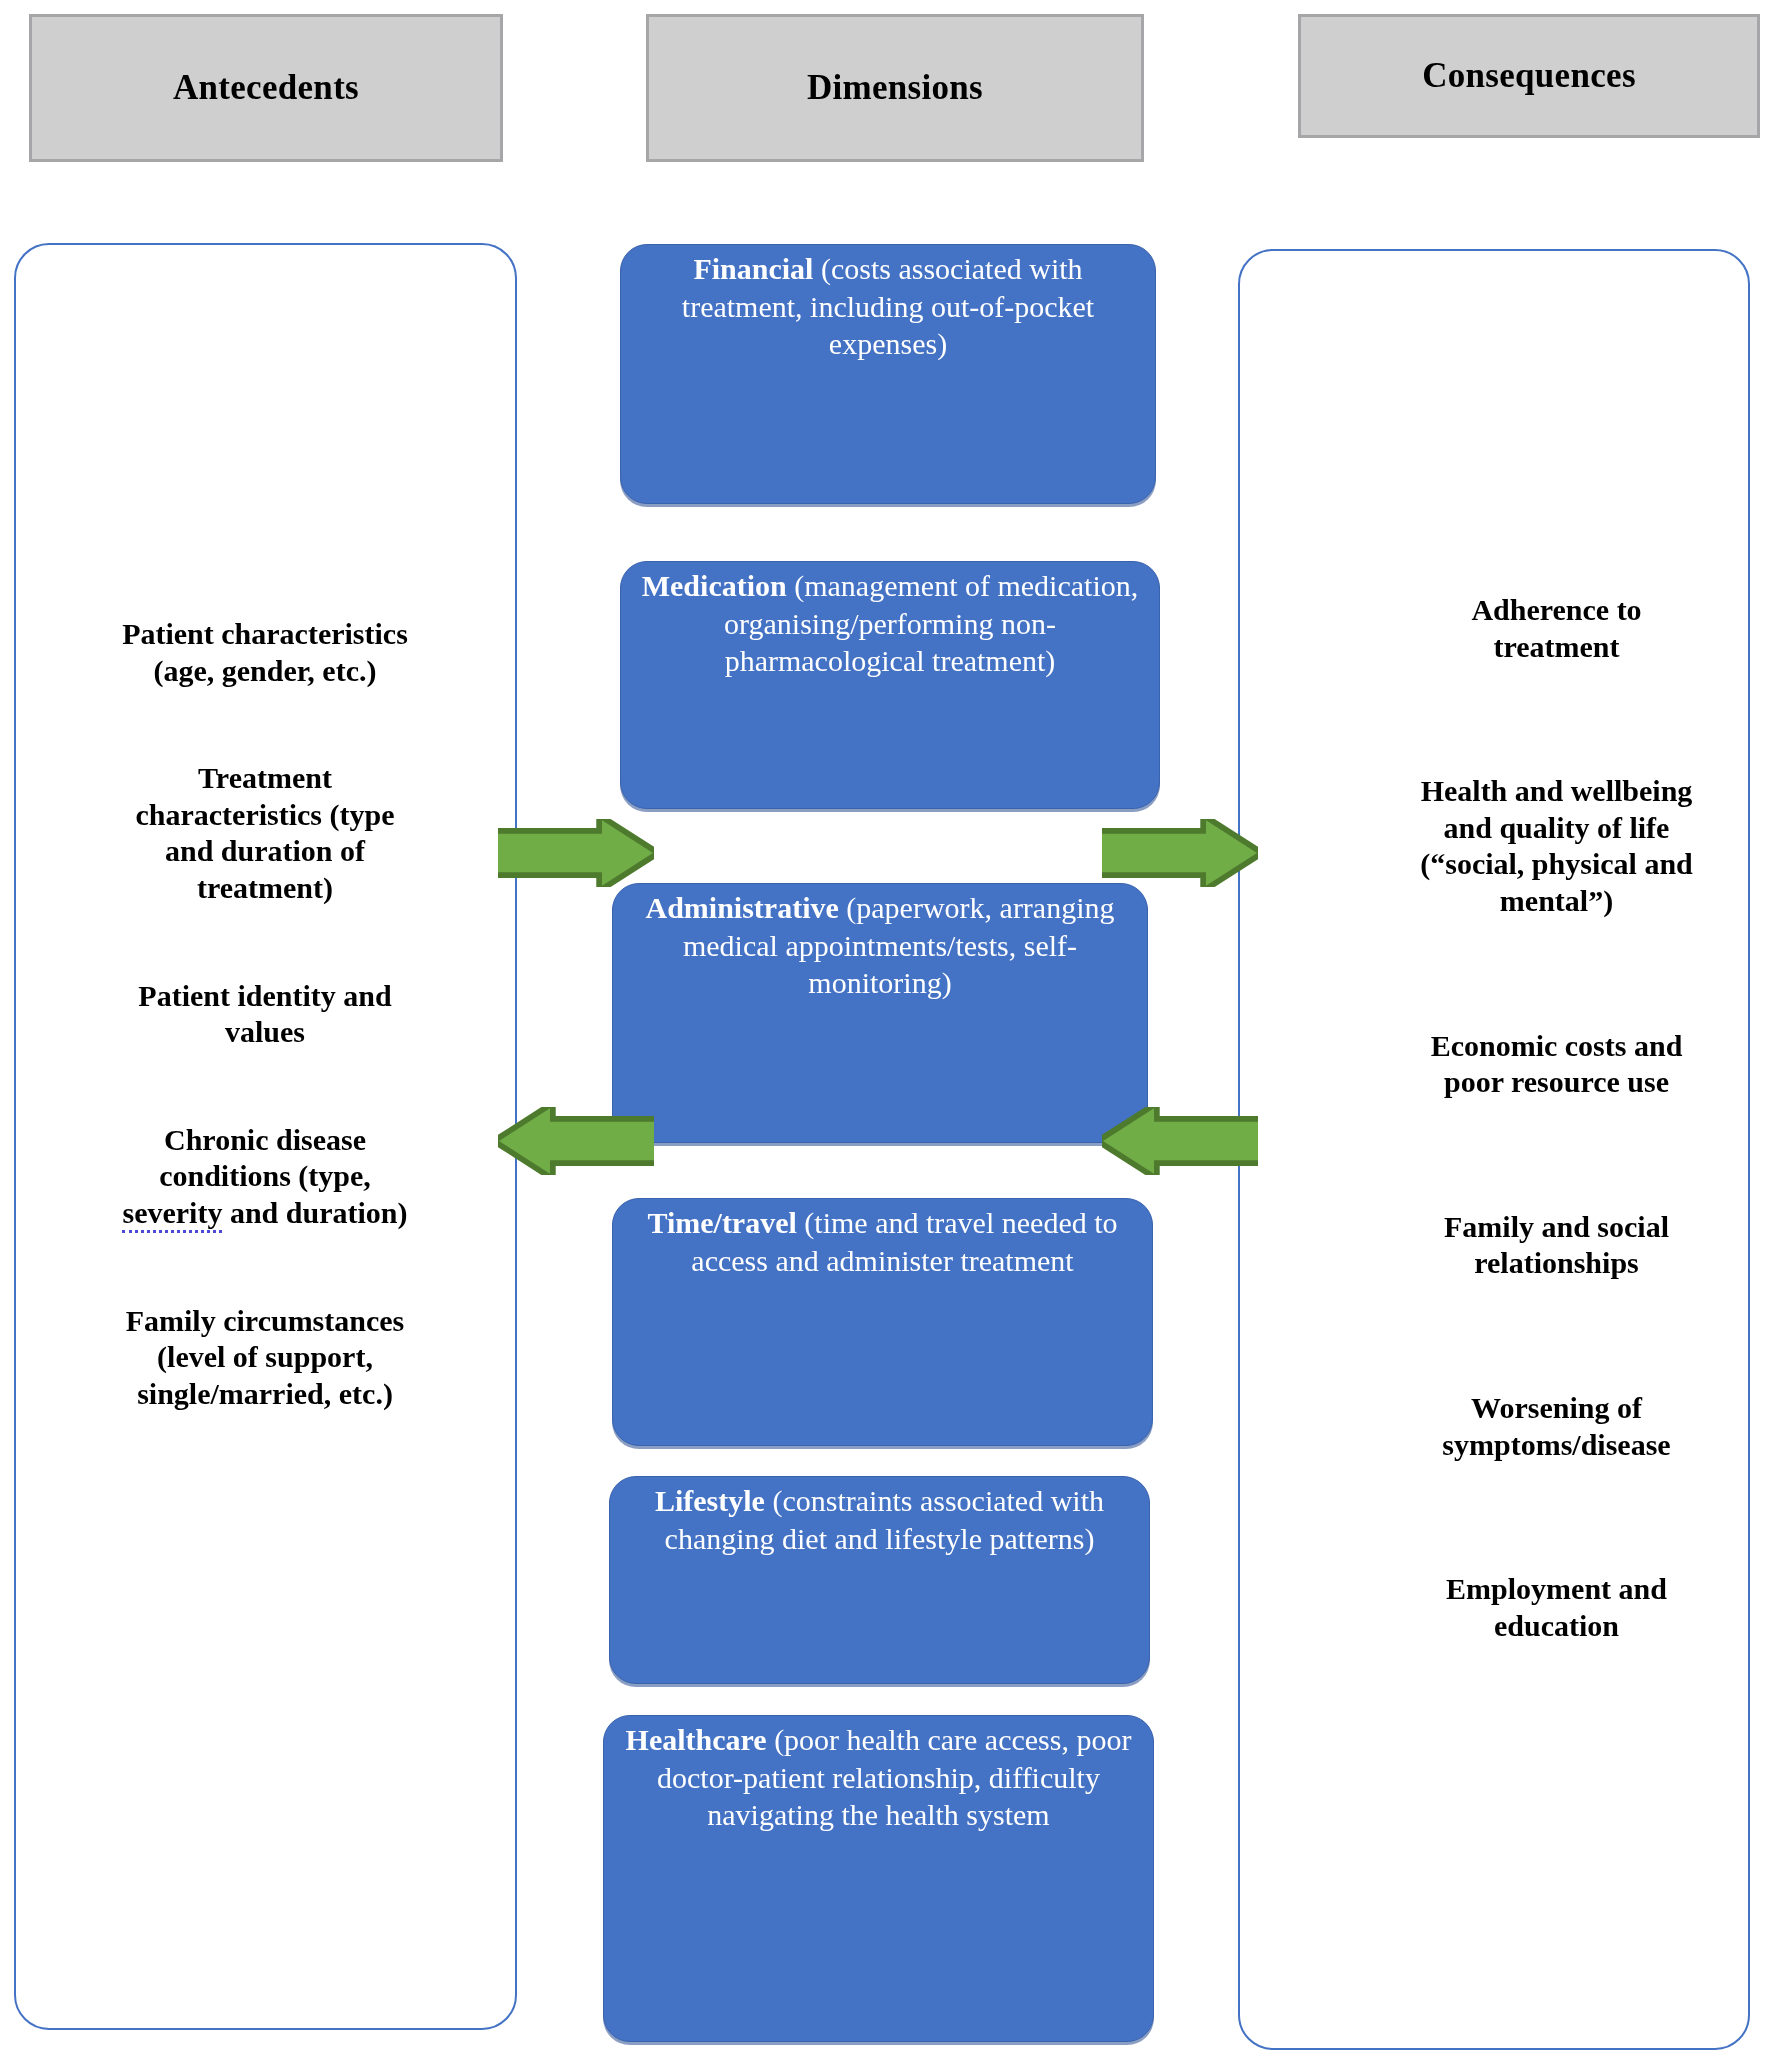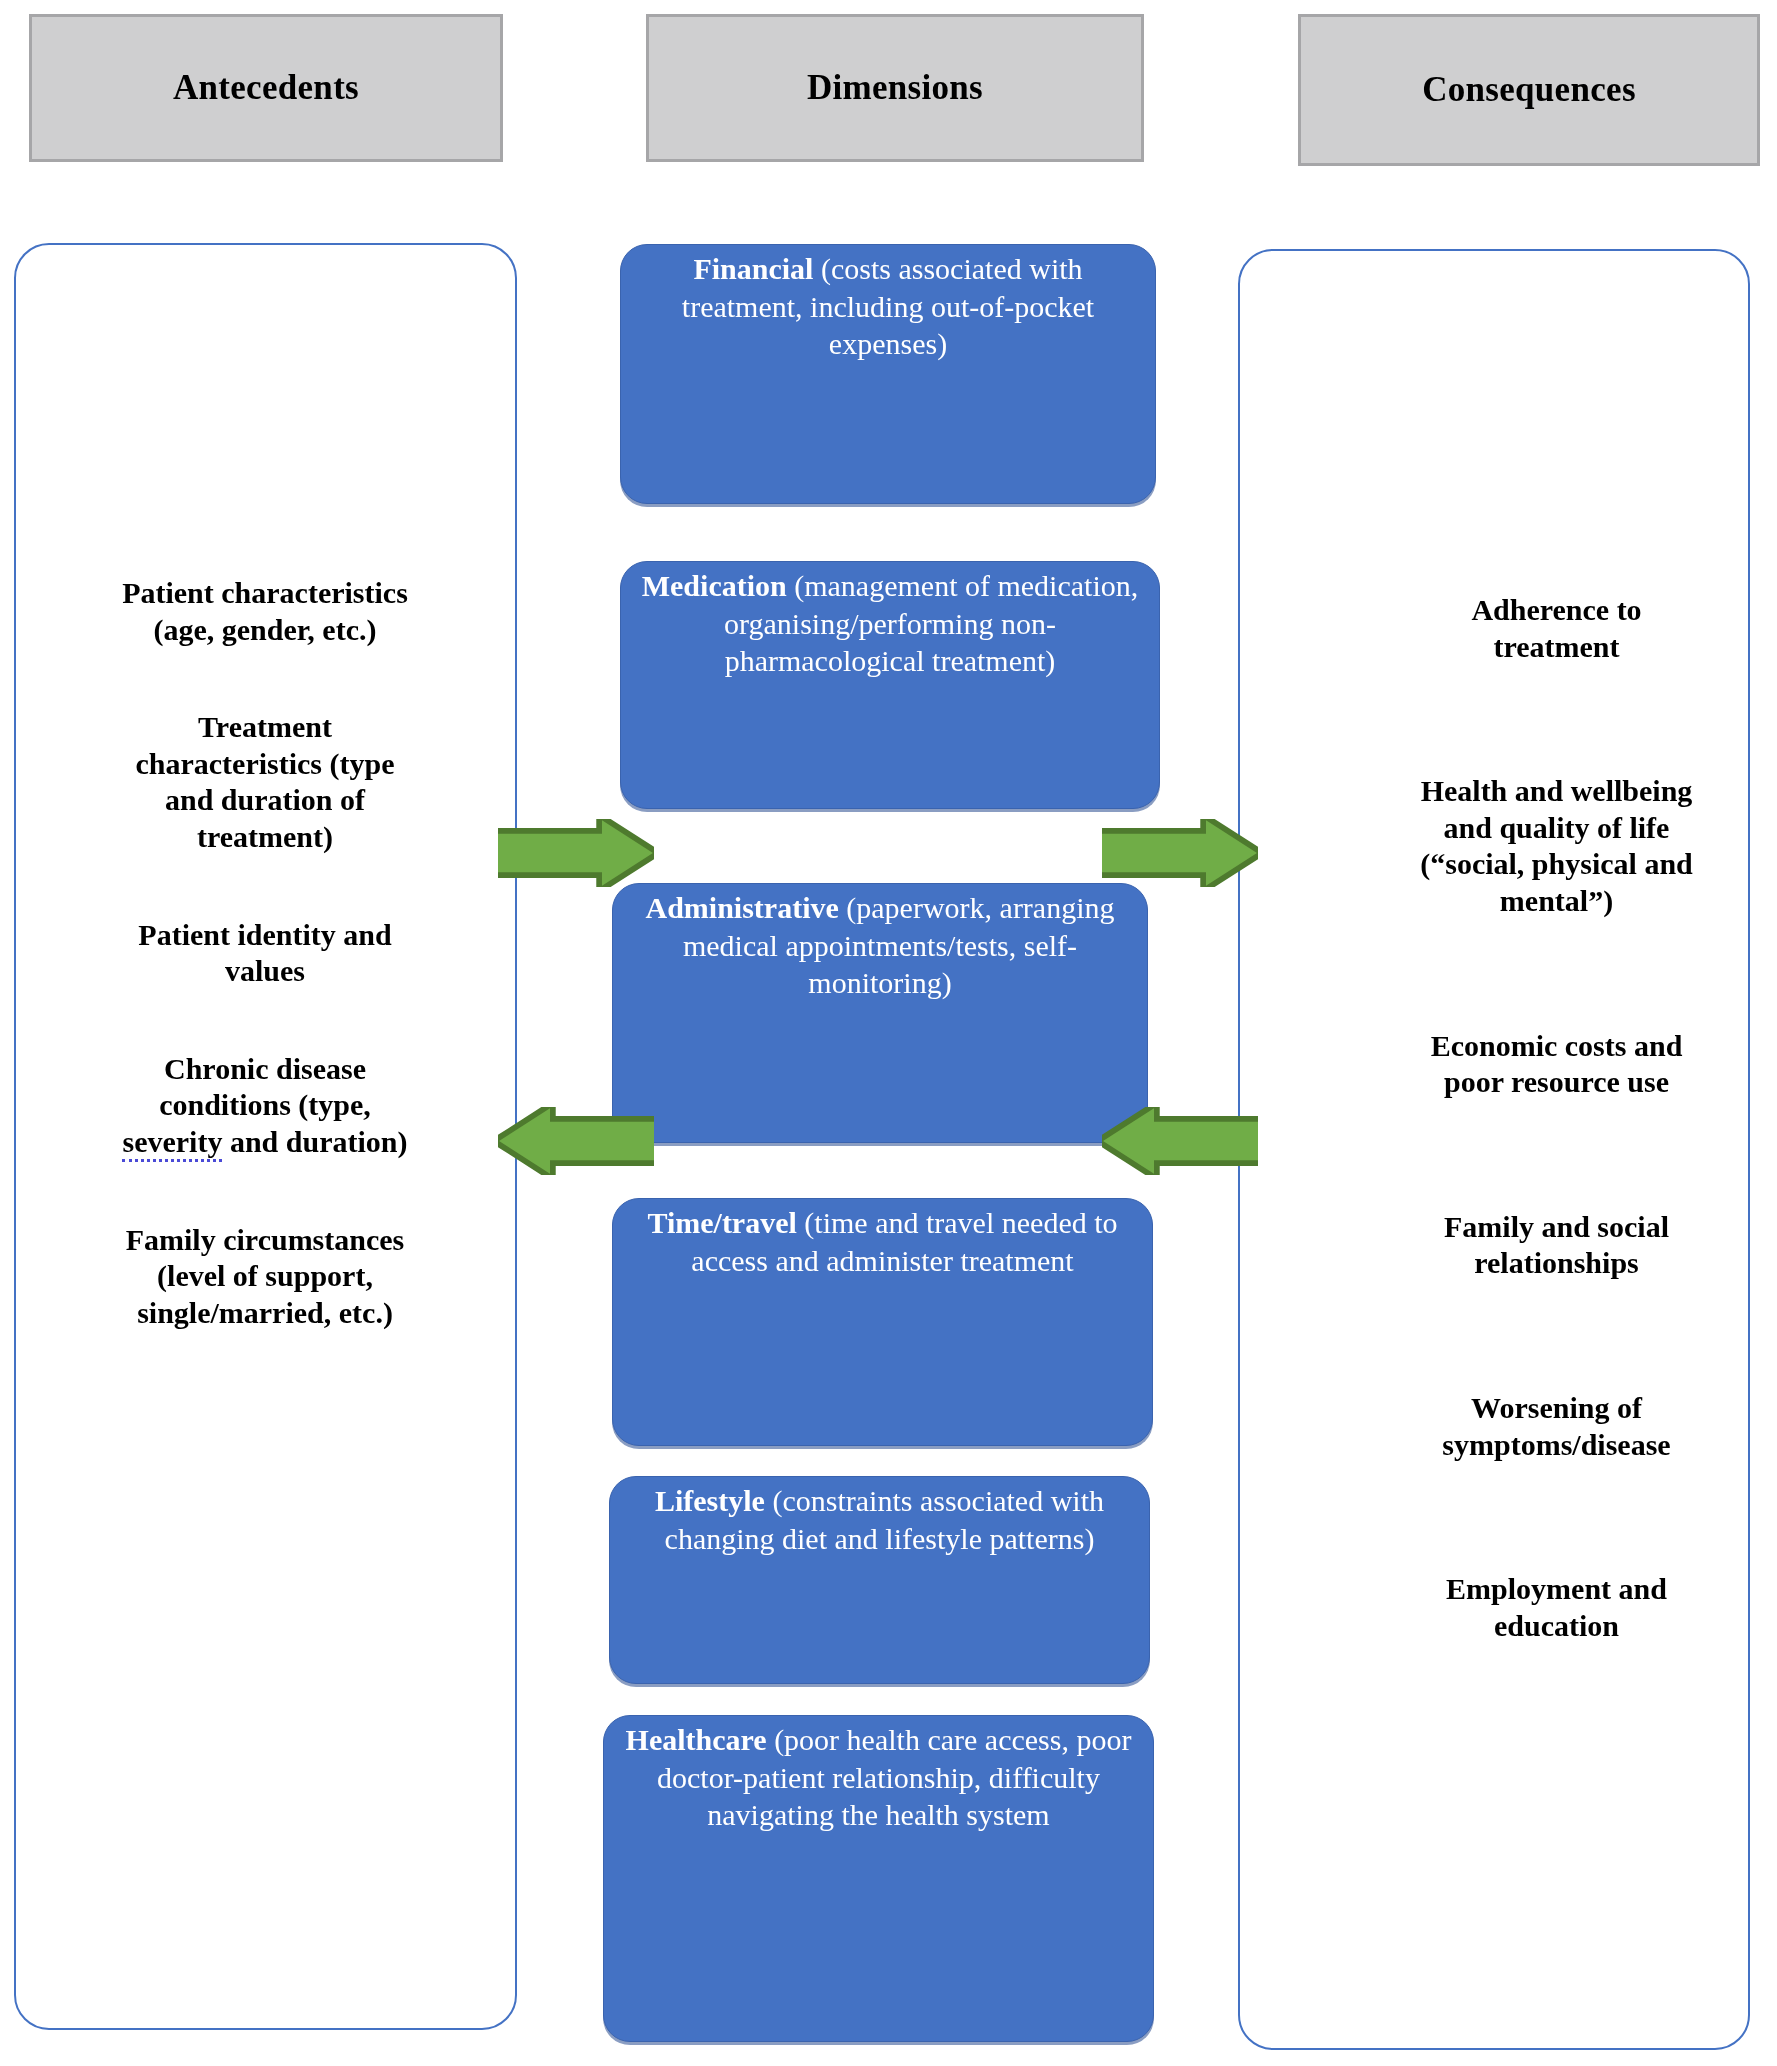--- a/index.html
+++ b/index.html
@@ -24,21 +24,21 @@
     display: flex;
     align-items: center;
     justify-content: center;
     color: #000000;
     font-weight: bold;
     font-size: 35px;
     letter-spacing: 0.3px;
   }
   #hdr-antecedents { left: 29px;   top: 14px;  width: 474px;  height: 148px; justify-content: center; }
   #hdr-dimensions  { left: 646px; top: 14px;  width: 498px;  height: 148px; }
-  #hdr-consequences{ left: 1298px; top: 14px;  width: 462px;  height: 152px; }
+  #hdr-consequences{ left: 1298px; top: 14px;  width: 462px;  height: 124px; }
 
   
   .outline-panel {
     position: absolute;
     border: 2.1px solid #4472C4;
     border-radius: 35px;
     box-sizing: border-box;
     background: transparent;
   }
   #panel-antecedents { left: 14px;   top: 243px; width: 503px;  height: 1787px; }
@@ -46,22 +46,23 @@
 
   
   .text-column {
     position: absolute;
     box-sizing: border-box;
     display: flex;
     flex-direction: column;
   }
   #list-antecedents {
     left: 31px;
-    top: 575px;
+    top: 616px;
     width: 468px;
+    gap: 10px;
   }
   #list-consequences {
     left: 1328px;
     top: 592px;
     width: 457px;
   }
   .text-item {
     color: #000000;
     font-weight: bold;
     font-size: 30px;

